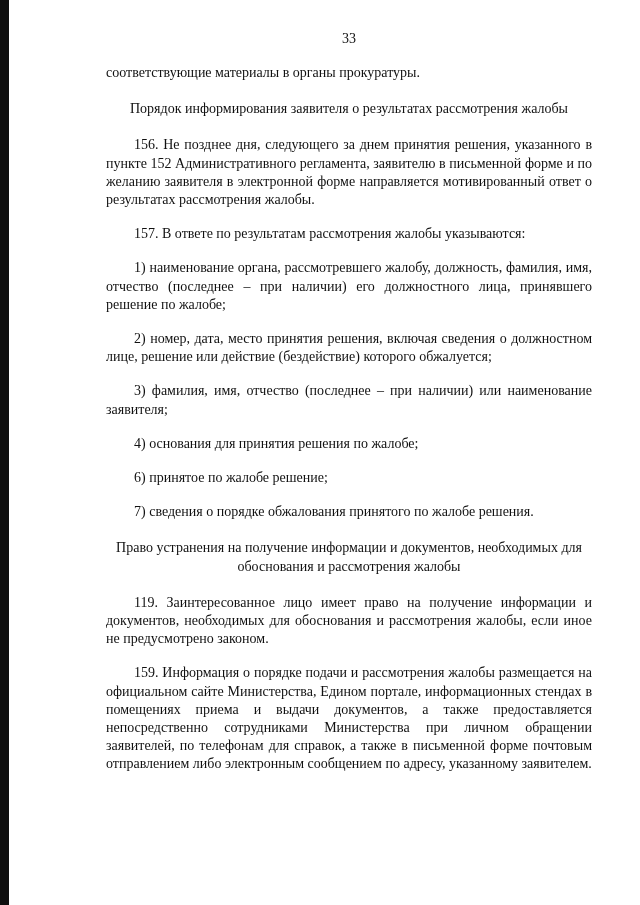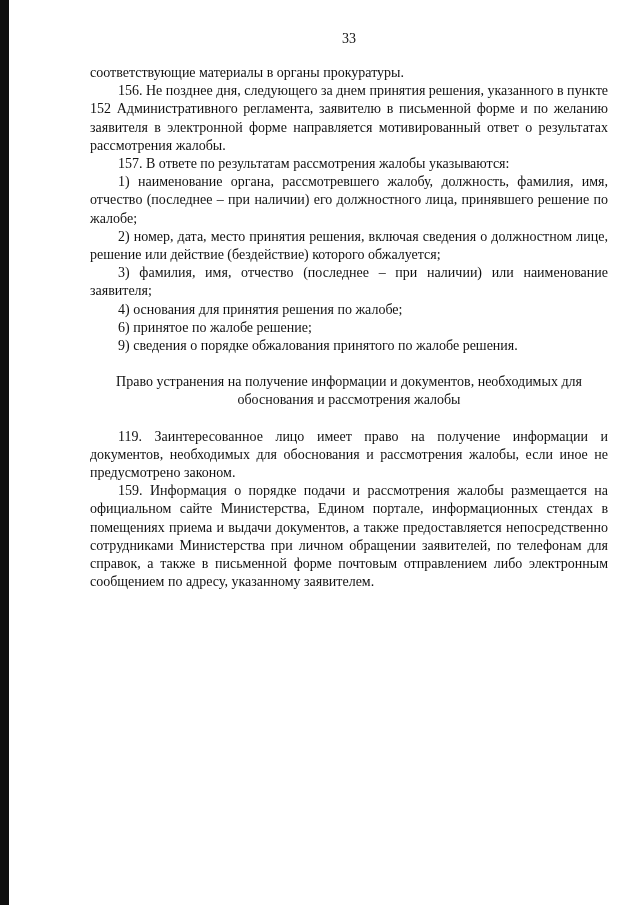--- a/index.html
+++ b/index.html
@@ -33,21 +33,21 @@
     text-align: center;
     font-size: 14px;
     line-height: 18px;
     margin: 0 0 16px 0;
     font-weight: normal;
   }
   .para {
     font-size: 14px;
     line-height: 18.2px;
     text-align: justify;
-    margin: 0;
+    margin: 16px;
   }
   .para.indent {
     text-indent: 28px;
   }
   .heading {
     font-size: 14px;
     line-height: 18.2px;
     font-weight: normal;
     text-align: center;
     margin: 18px 10px 18px 10px;
@@ -57,37 +57,38 @@
 <body>
 
 <div class="scan-edge"></div>
 
 <div class="page">
 
   <p class="page-number">33</p>
 
   <p class="para">соответствующие материалы в органы прокуратуры.</p>
 
+  <h2 class="heading">Порядок информирования заявителя о результатах рассмотрения жалобы</h2>
 
   <p class="para indent">156. Не позднее дня, следующего за днем принятия решения, указанного в пункте 152 Административного регламента, заявителю в письменной форме и по желанию заявителя в электронной форме направляется мотивированный ответ о результатах рассмотрения жалобы.</p>
 
   <p class="para indent">157. В ответе по результатам рассмотрения жалобы указываются:</p>
 
   <p class="para indent">1) наименование органа, рассмотревшего жалобу, должность, фамилия, имя, отчество (последнее – при наличии) его должностного лица, принявшего решение по жалобе;</p>
 
   <p class="para indent">2) номер, дата, место принятия решения, включая сведения о должностном лице, решение или действие (бездействие) которого обжалуется;</p>
 
   <p class="para indent">3) фамилия, имя, отчество (последнее – при наличии) или наименование заявителя;</p>
 
   <p class="para indent">4) основания для принятия решения по жалобе;</p>
 
   <p class="para indent">6) принятое по жалобе решение;</p>
 
 
-  <p class="para indent">9) сведения о порядке обжалования принятого по жалобе решения.</p>
+  <p class="para indent">7) сведения о порядке обжалования принятого по жалобе решения.</p>
 
 
   <h2 class="heading">Право устранения на получение информации и документов, необходимых для обоснования и рассмотрения жалобы</h2>
 
   <p class="para indent">119. Заинтересованное лицо имеет право на получение информации и документов, необходимых для обоснования и рассмотрения жалобы, если иное не предусмотрено законом.</p>
 
 
   <p class="para indent">159. Информация о порядке подачи и рассмотрения жалобы размещается на официальном сайте Министерства, Едином портале, информационных стендах в помещениях приема и выдачи документов, а также предоставляется непосредственно сотрудниками Министерства при личном обращении заявителей, по телефонам для справок, а также в письменной форме почтовым отправлением либо электронным сообщением по адресу, указанному заявителем.</p>
 
 </div>

